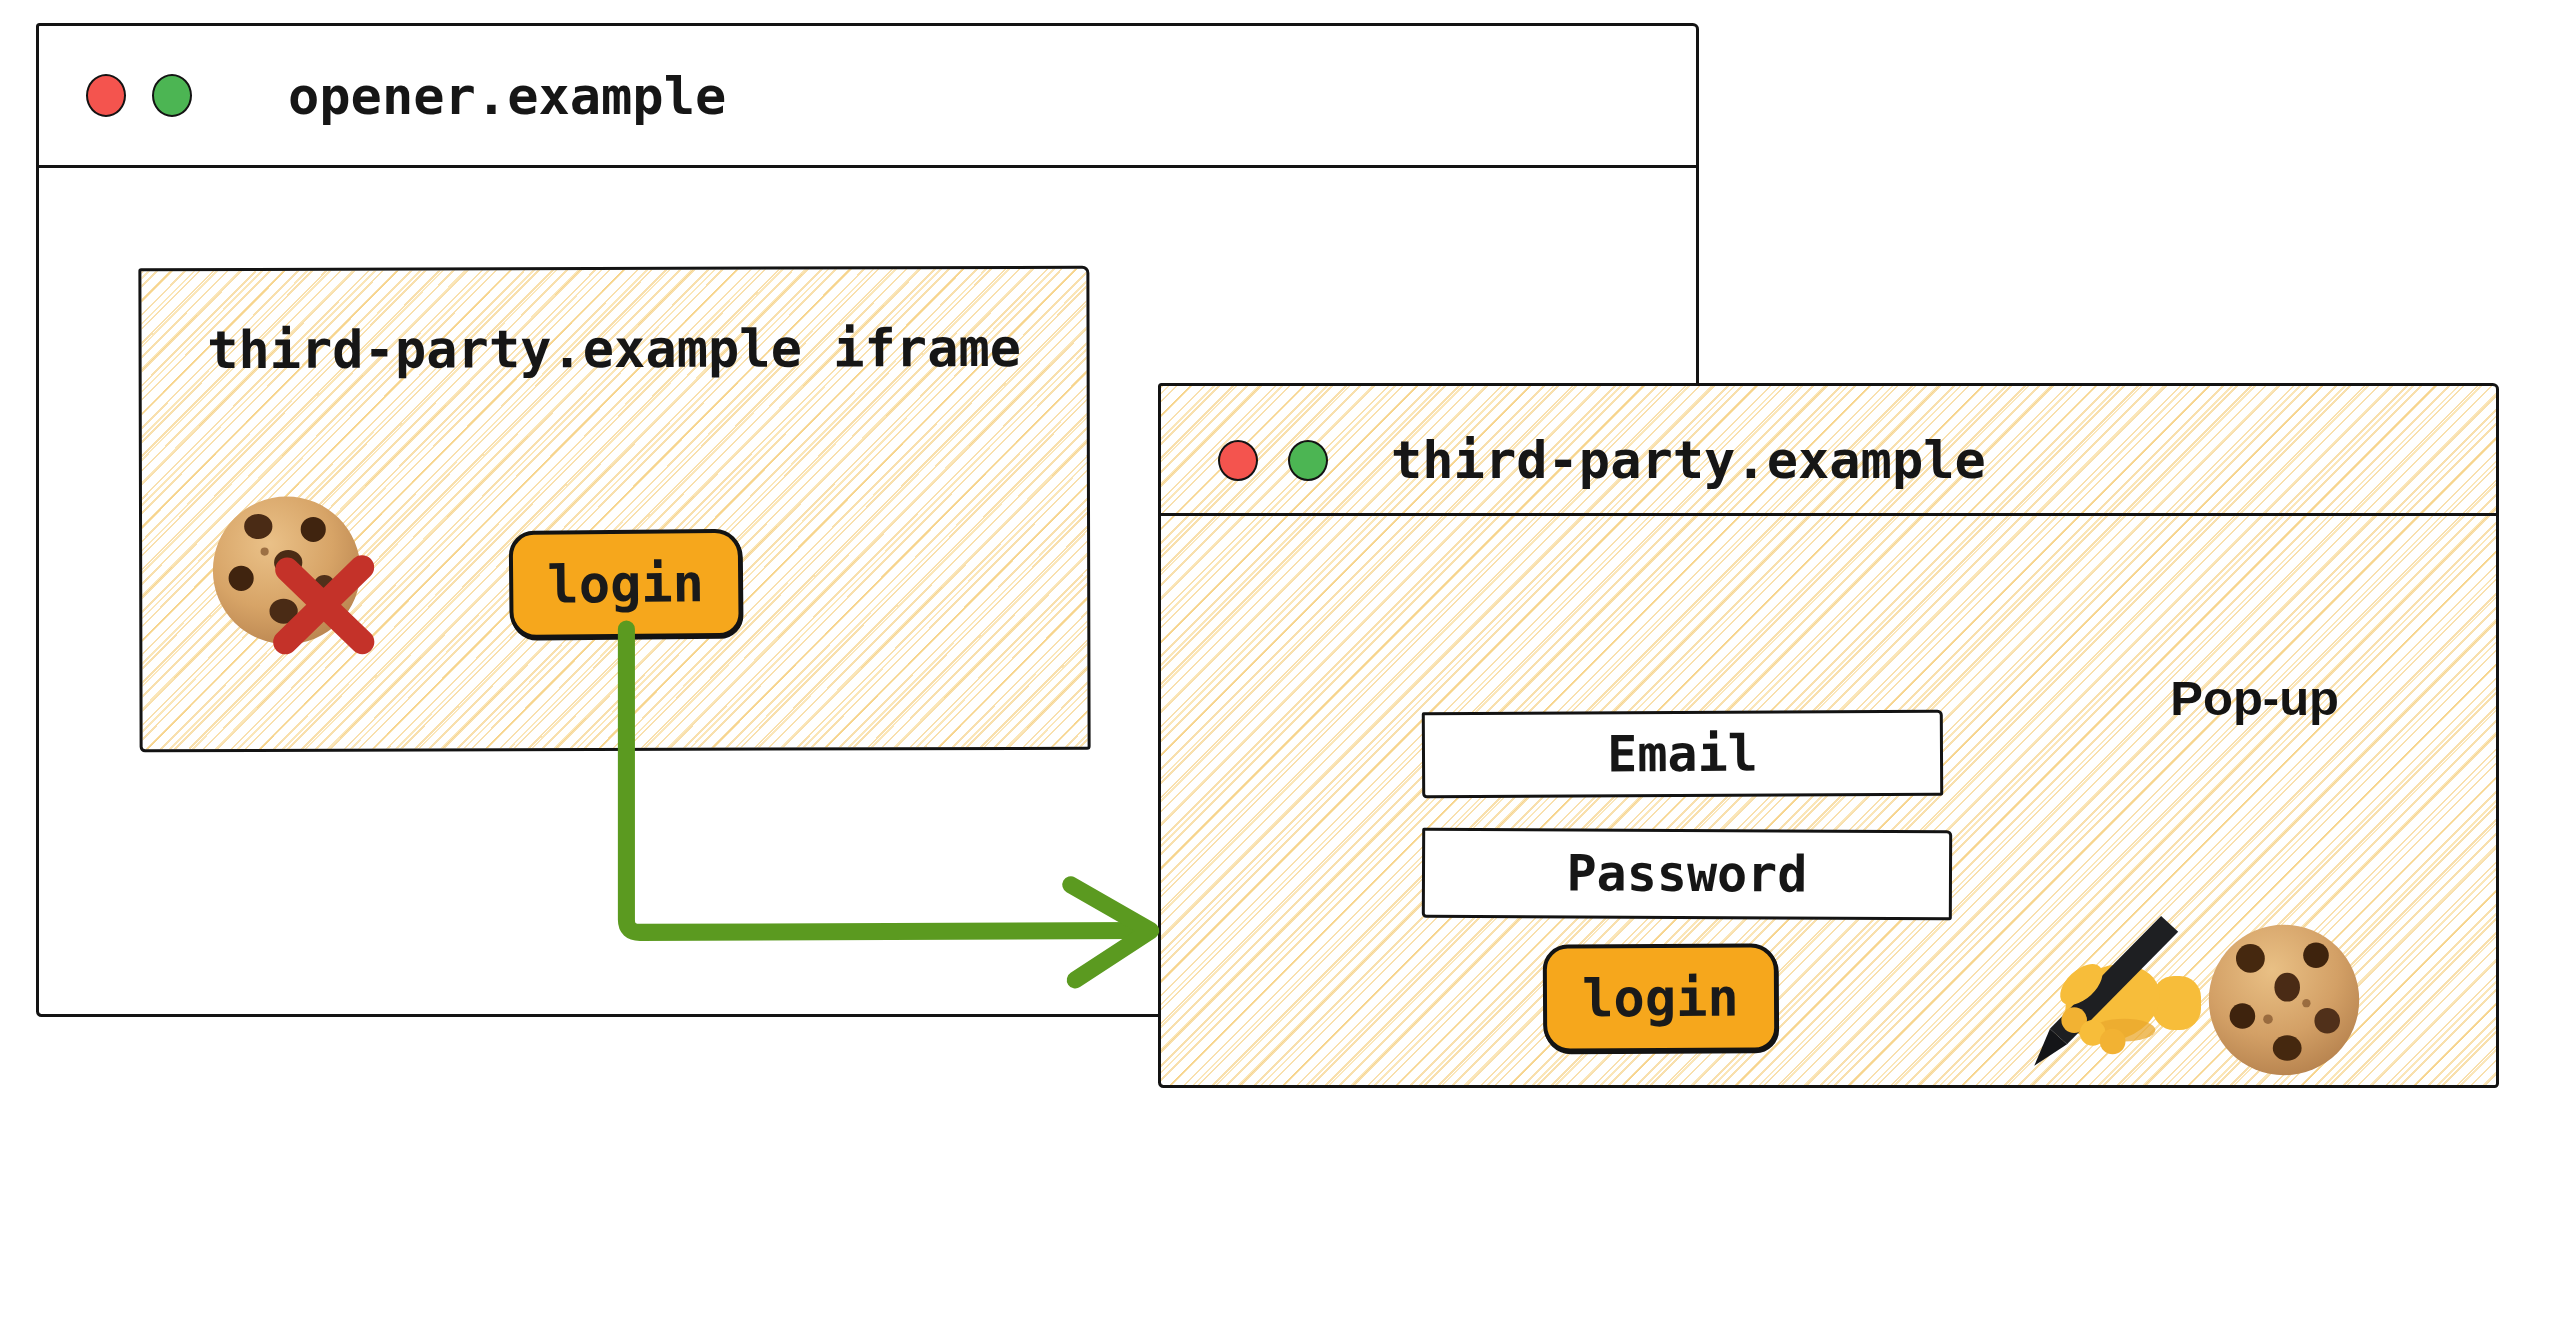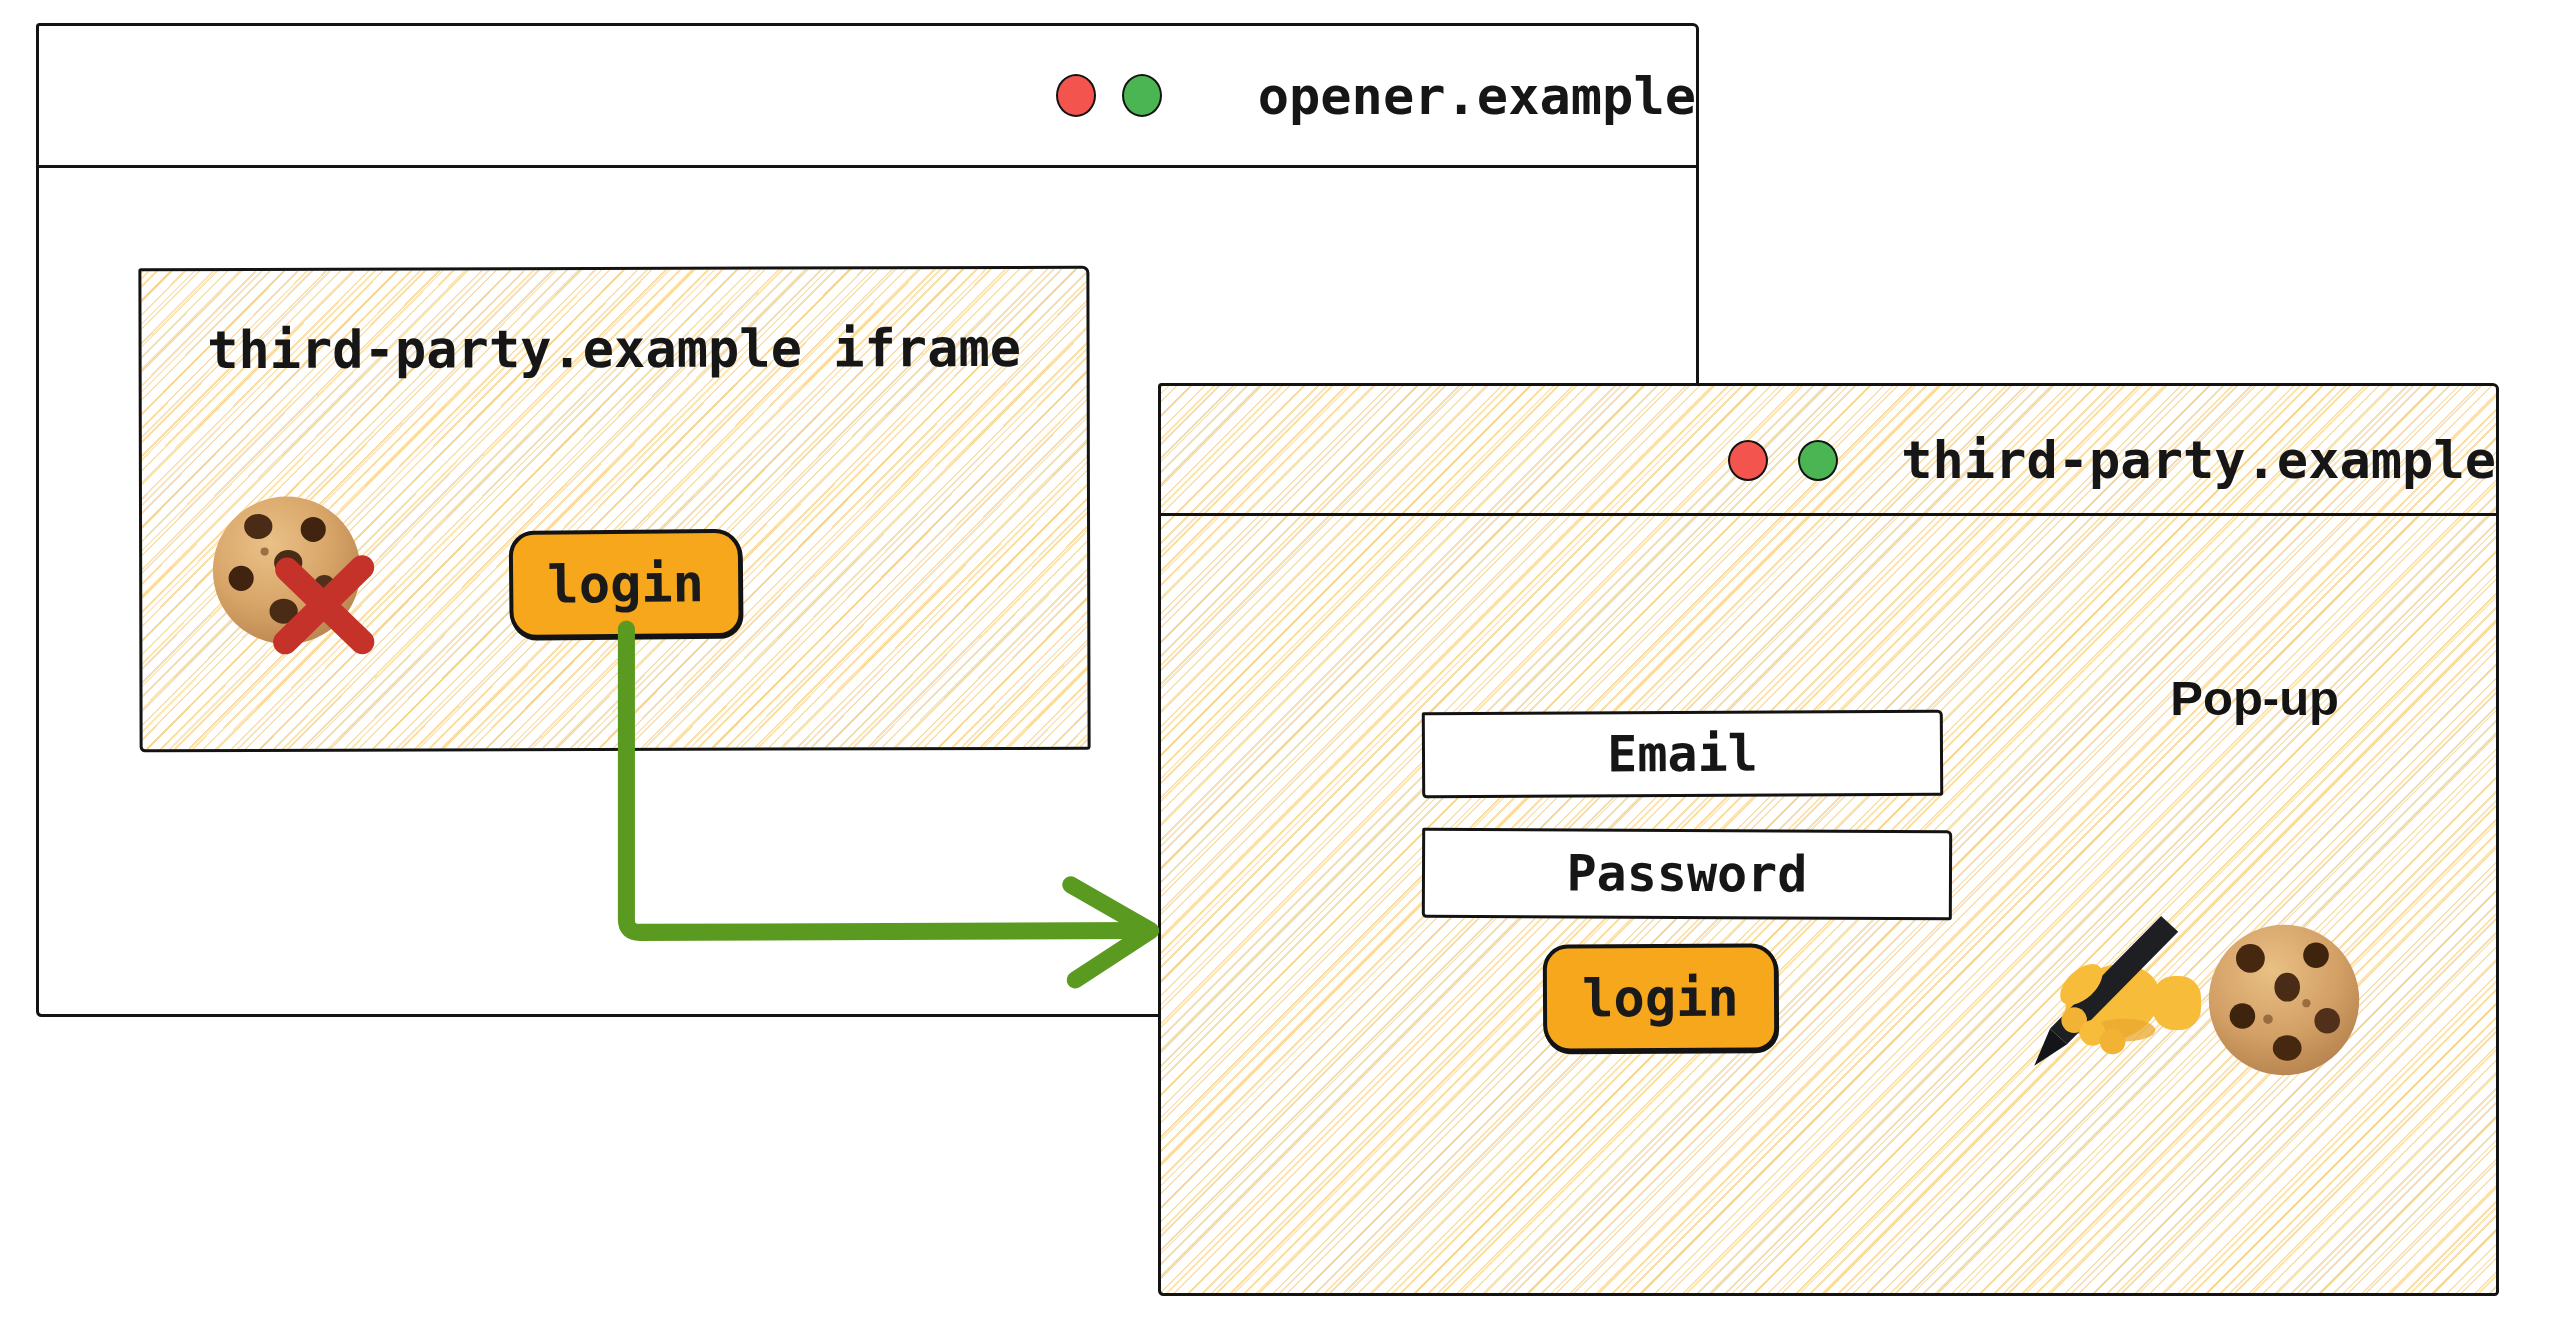--- a/index.html
+++ b/index.html
@@ -12,21 +12,21 @@
     border:3.6px solid #131313;border-radius:3.6px 6.3px 4.5px 5.4px;
   }
   .hatch{
     background-color:#ffffff;
     background-image:
       repeating-linear-gradient(135deg, rgba(243,198,106,0.55) 0px, rgba(243,198,106,0.55) 1.8px, rgba(0,0,0,0) 1.8px, rgba(0,0,0,0) 10px),
       repeating-linear-gradient(135deg, rgba(0,0,0,0) 0px, rgba(0,0,0,0) 4.5px, rgba(250,226,173,0.85) 4.5px, rgba(250,226,173,0.85) 6.3px, rgba(0,0,0,0) 6.3px, rgba(0,0,0,0) 16px);
   }
   .titlebar{
     position:absolute;left:0;top:0;right:0;box-sizing:border-box;
-    border-bottom:3.6px solid #131313;display:flex;align-items:center;justify-content:flex-end;
+    border-bottom:3.6px solid #131313;display:flex;align-items:center;
   }
   .dot{
     box-sizing:border-box;border:2.7px solid #131313;border-radius:50%;
     flex:0 0 auto;
   }
   .win-title{
     font-weight:700;letter-spacing:0px;white-space:nowrap;
   }
   .iframe-box{
     position:absolute;box-sizing:border-box;border:3.6px solid #131313;
@@ -103,21 +103,21 @@
     </div>
   </div>
 
   <span class="icon-abs" style="left:557px;top:602px;width:629px;height:404px;z-index:5;">
     <svg width="629" height="404" viewBox="620 670 700 450">
       <path d="M 697 700 L 697 1024 Q 697 1038 712 1038 L 1268 1036" stroke="#5B9A20" stroke-width="19" stroke-linecap="round" fill="none"></path>
       <path d="M 1192 985 L 1281 1036 L 1197 1091" stroke="#5B9A20" stroke-width="19" stroke-linecap="round" stroke-linejoin="round" fill="none"></path>
     </svg>
   </span>
 
-  <div class="window hatch" style="left:1158px;top:383px;width:1341px;height:913px;z-index:4;">
+  <div class="window hatch" style="left:1158px;top:383px;width:1341px;height:705px;z-index:4;">
     <div class="titlebar" style="height:130px;padding-left:57px;padding-top:21.6px;">
       <span class="dot" style="width:40px;height:41px;background:#F4544E;"></span>
       <span class="dot" style="width:40px;height:41px;background:#4CB553;margin-left:30px;"></span>
       <span class="win-title" style="font-size:52px;margin-left:63px;">third-party.example</span>
     </div>
 
     <div class="field" style="left:261px;top:325px;width:521px;height:86px;transform:rotate(-0.3deg);">Email</div>
 
     <div class="field" style="left:261px;top:443px;width:530px;height:90px;transform:rotate(0.25deg);">Password</div>
 

